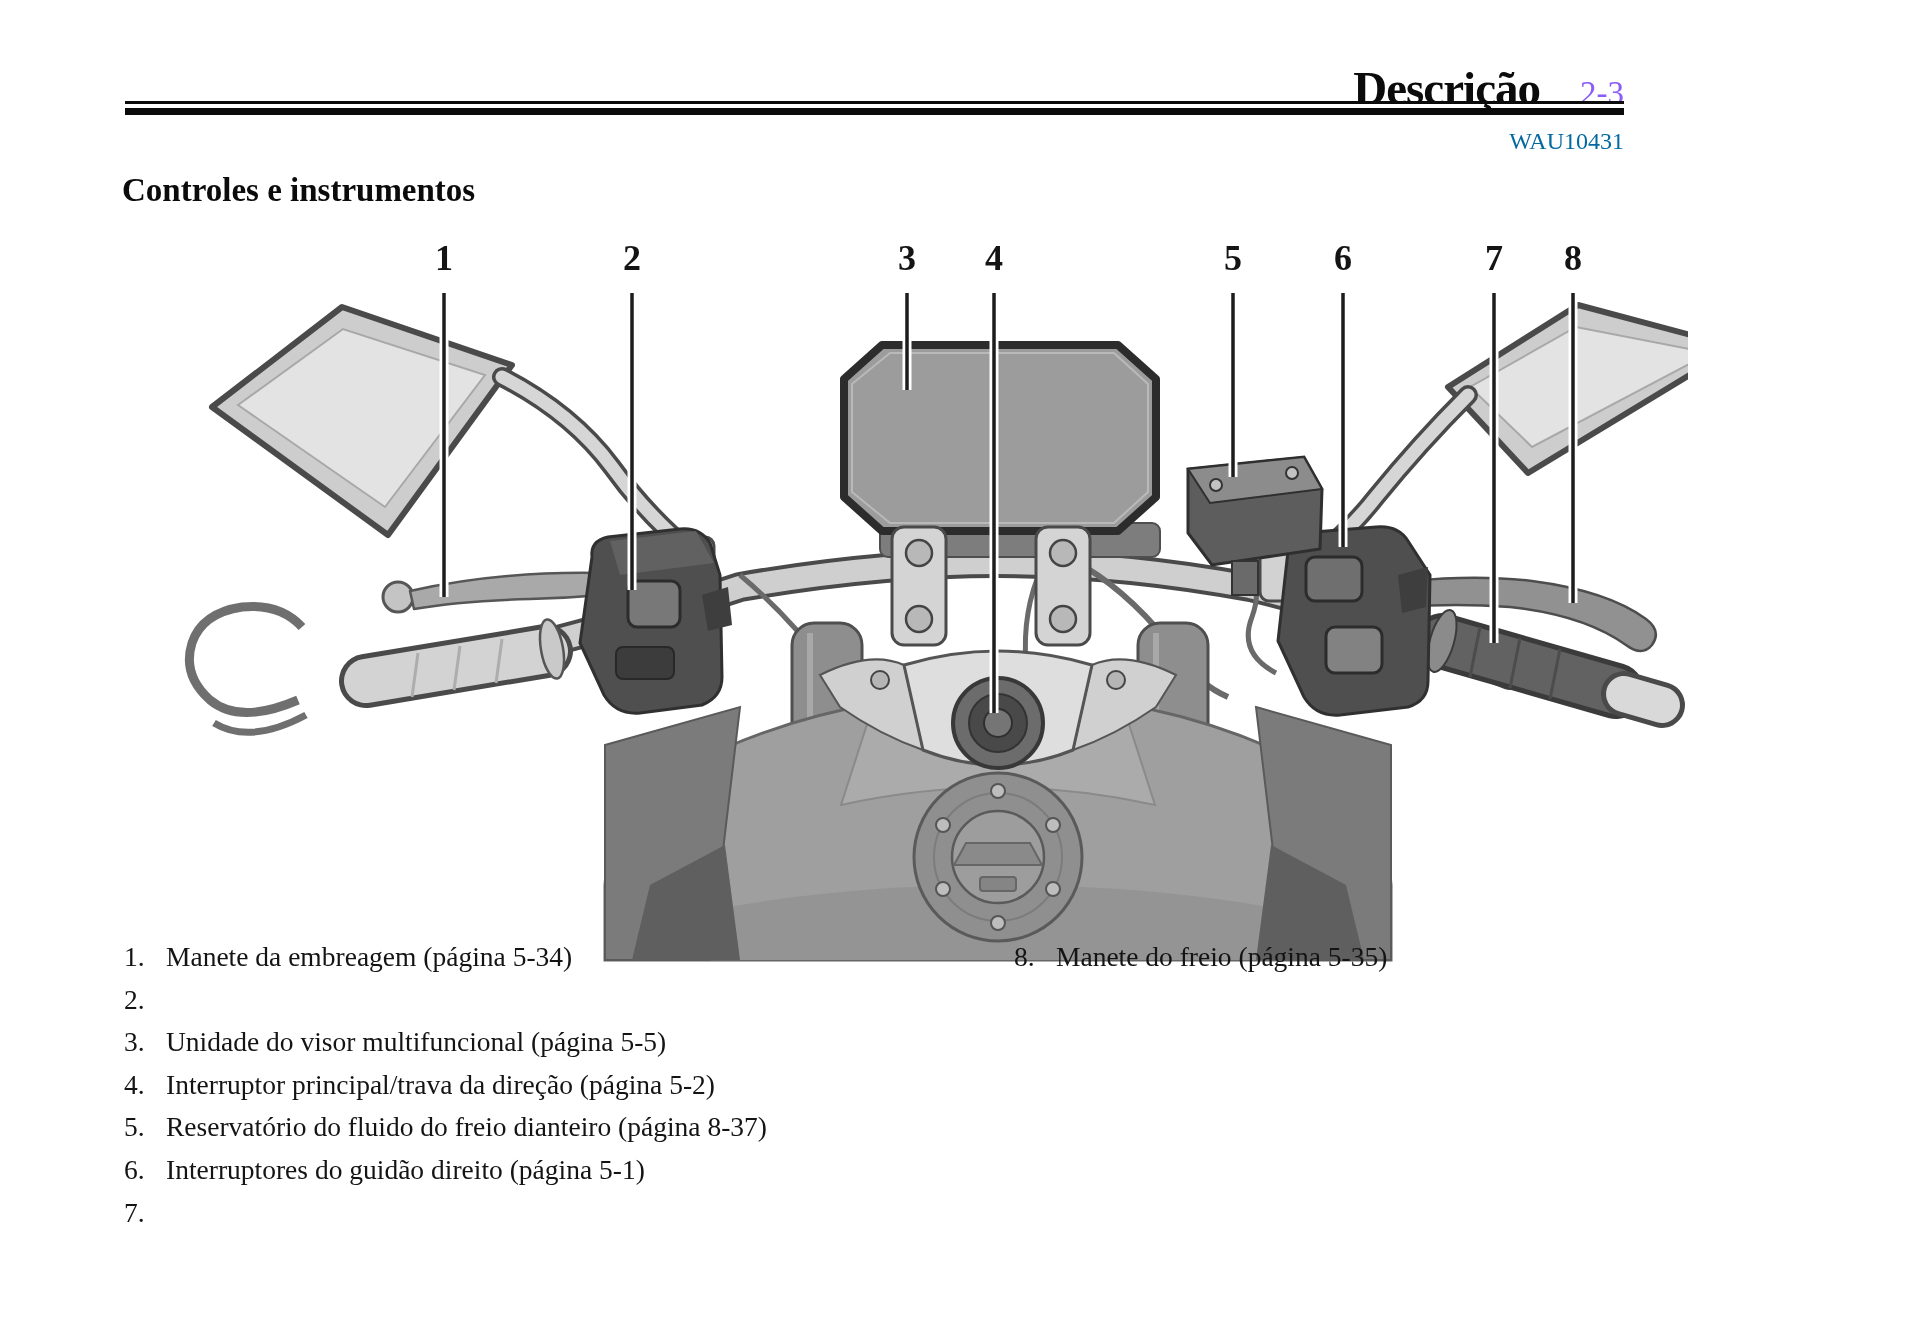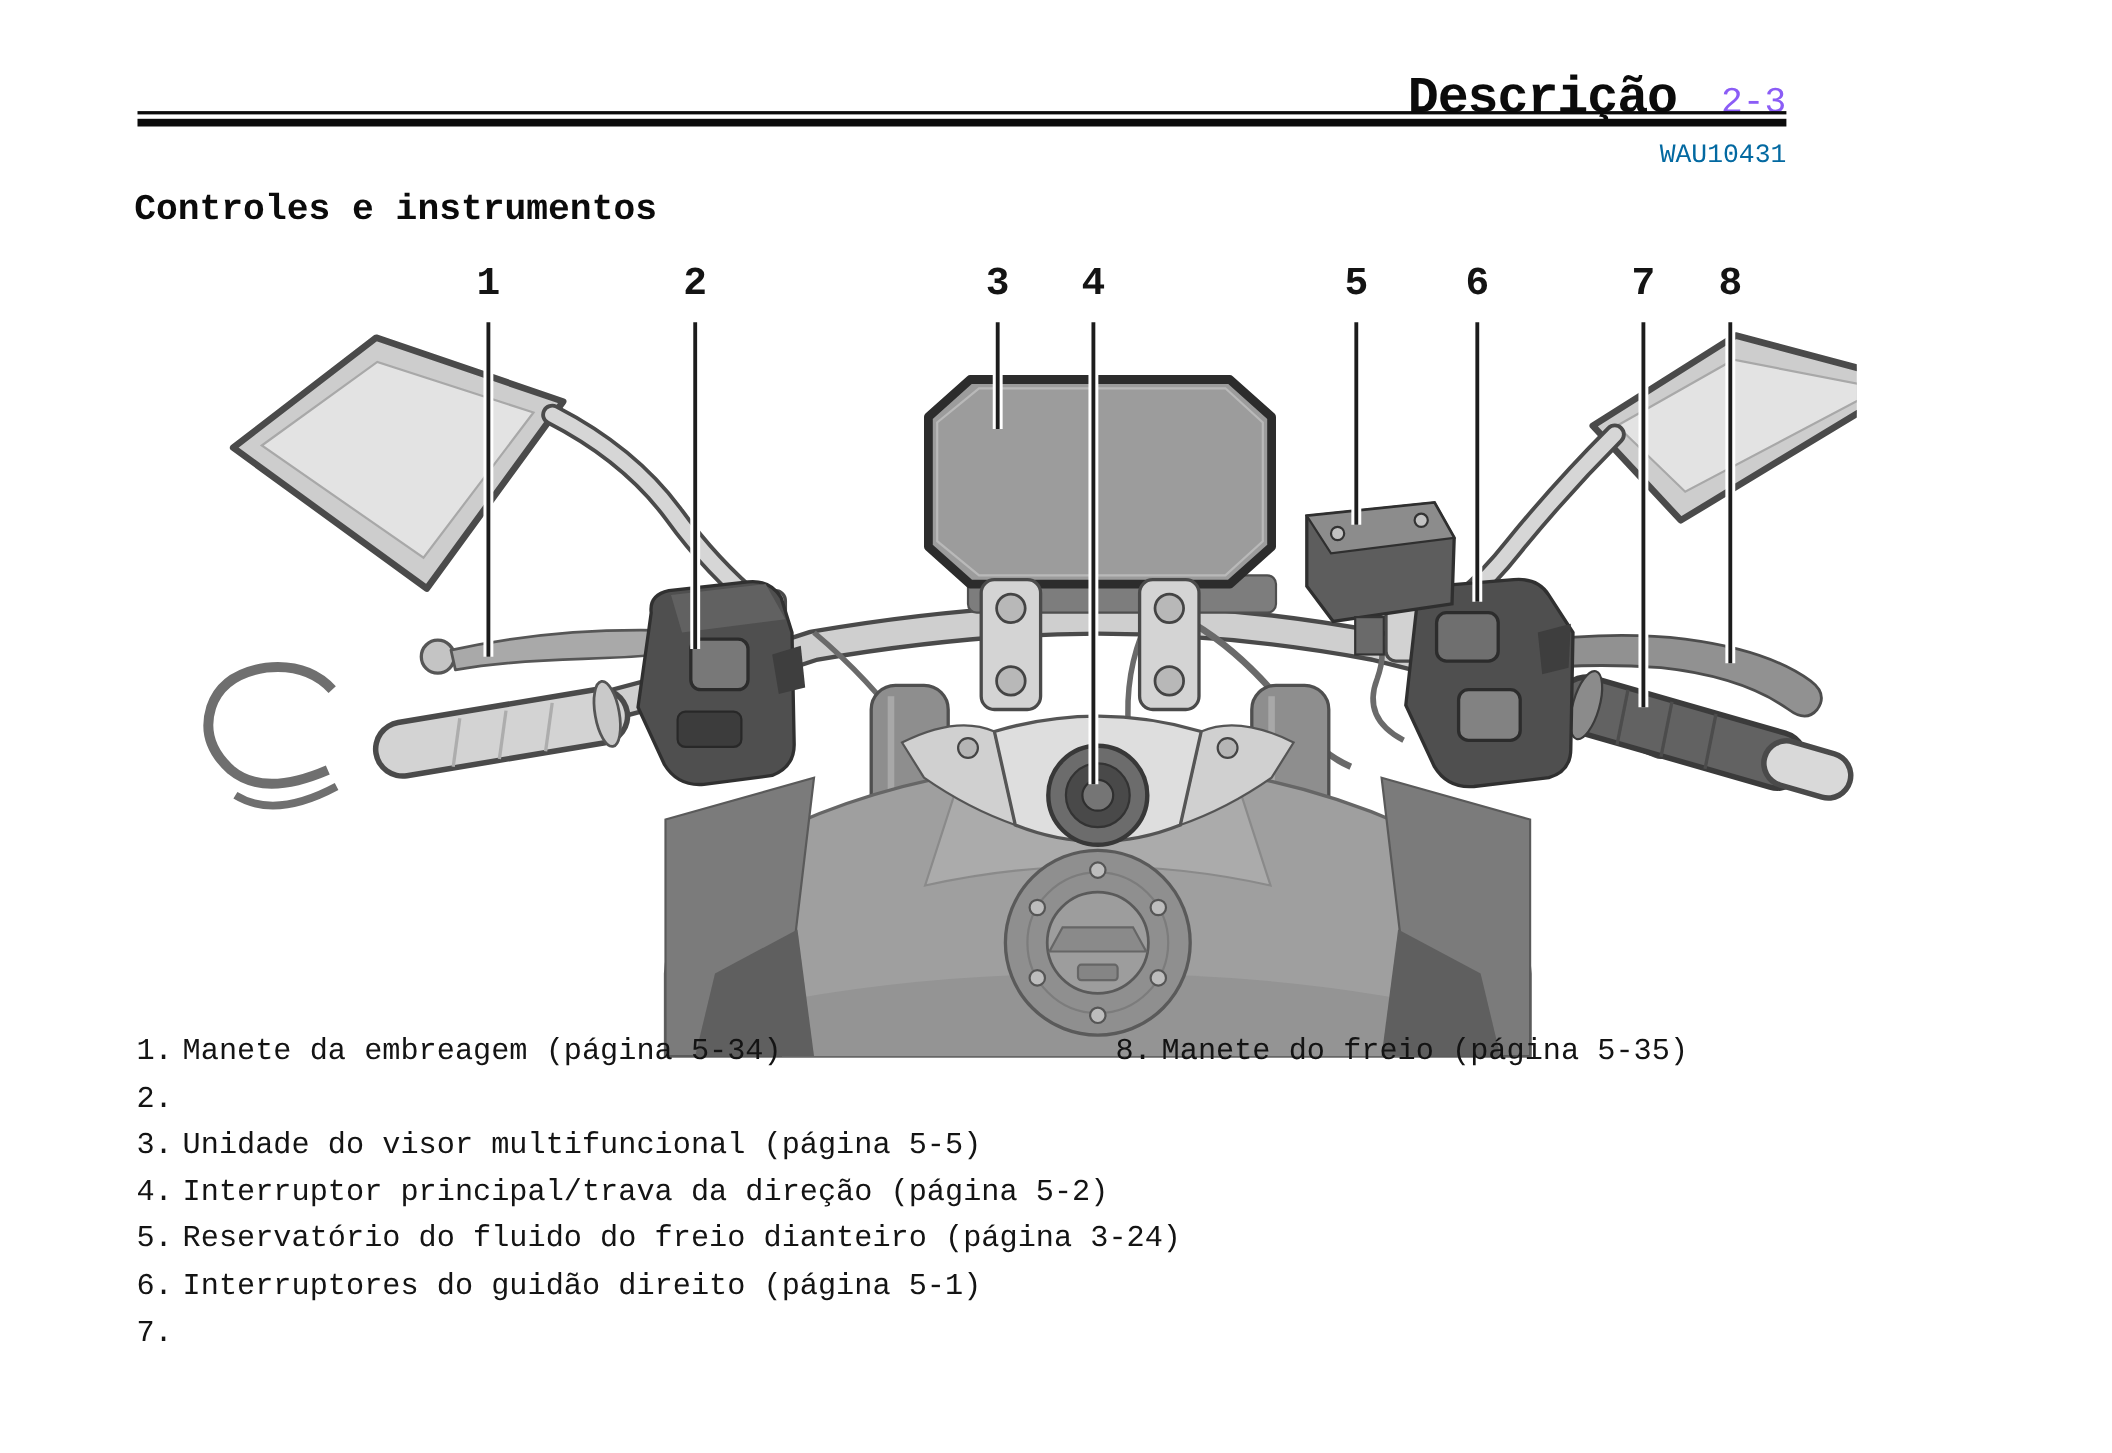--- a/index.html
+++ b/index.html
@@ -1,18 +1,18 @@
 <!DOCTYPE html>
 <html><head>
 <meta charset="utf-8">
 <style>
   html,body{margin:0;padding:0;background:#fff;}
   .page{
     position:relative;width:1688px;height:1321px;background:#ffffff;
-    font-family:Liberation Mono, monospace;color:#111;overflow:hidden;
+    font-family:Liberation Serif, serif;color:#111;overflow:hidden;
   }
   .chapter-row{
     position:absolute;top:36px;right:64px;display:flex;align-items:baseline;gap:40px;
   }
   .chapter-title{font-size:47px;font-weight:700;letter-spacing:-1px;color:#0b0b0b;}
   .chapter-pageno{font-size:33px;font-weight:400;color:#8b5cf6;margin-top:39px;}
   .rule-thin{position:absolute;left:125px;right:64px;top:101px;height:3px;background:#0b0b0b;}
   .rule-thick{position:absolute;left:125px;right:64px;top:108px;height:7px;background:#0b0b0b;}
   .doc-code{position:absolute;top:128px;right:64px;font-size:24px;color:#0369a1;}
   .section-title{position:absolute;left:122px;top:158px;font-size:33px;font-weight:700;color:#0b0b0b;margin-top:14px;}
@@ -251,21 +251,21 @@
     <li>
         <span class="legend-num">3.</span>
         <span class="legend-label">Unidade do visor multifuncional (página 5-5)</span>
       </li>
     <li>
         <span class="legend-num">4.</span>
         <span class="legend-label">Interruptor principal/trava da direção (página 5-2)</span>
       </li>
     <li>
         <span class="legend-num">5.</span>
-        <span class="legend-label">Reservatório do fluido do freio dianteiro (página 3-24)</span>
+        <span class="legend-label">Reservatório do fluido do freio dianteiro (página 8-37)</span>
       </li>
     <li>
         <span class="legend-num">6.</span>
         <span class="legend-label">Interruptores do guidão direito (página 5-1)</span>
       </li>
     <li>
         <span class="legend-num">7.</span>
       </li>
   </ul>
 

